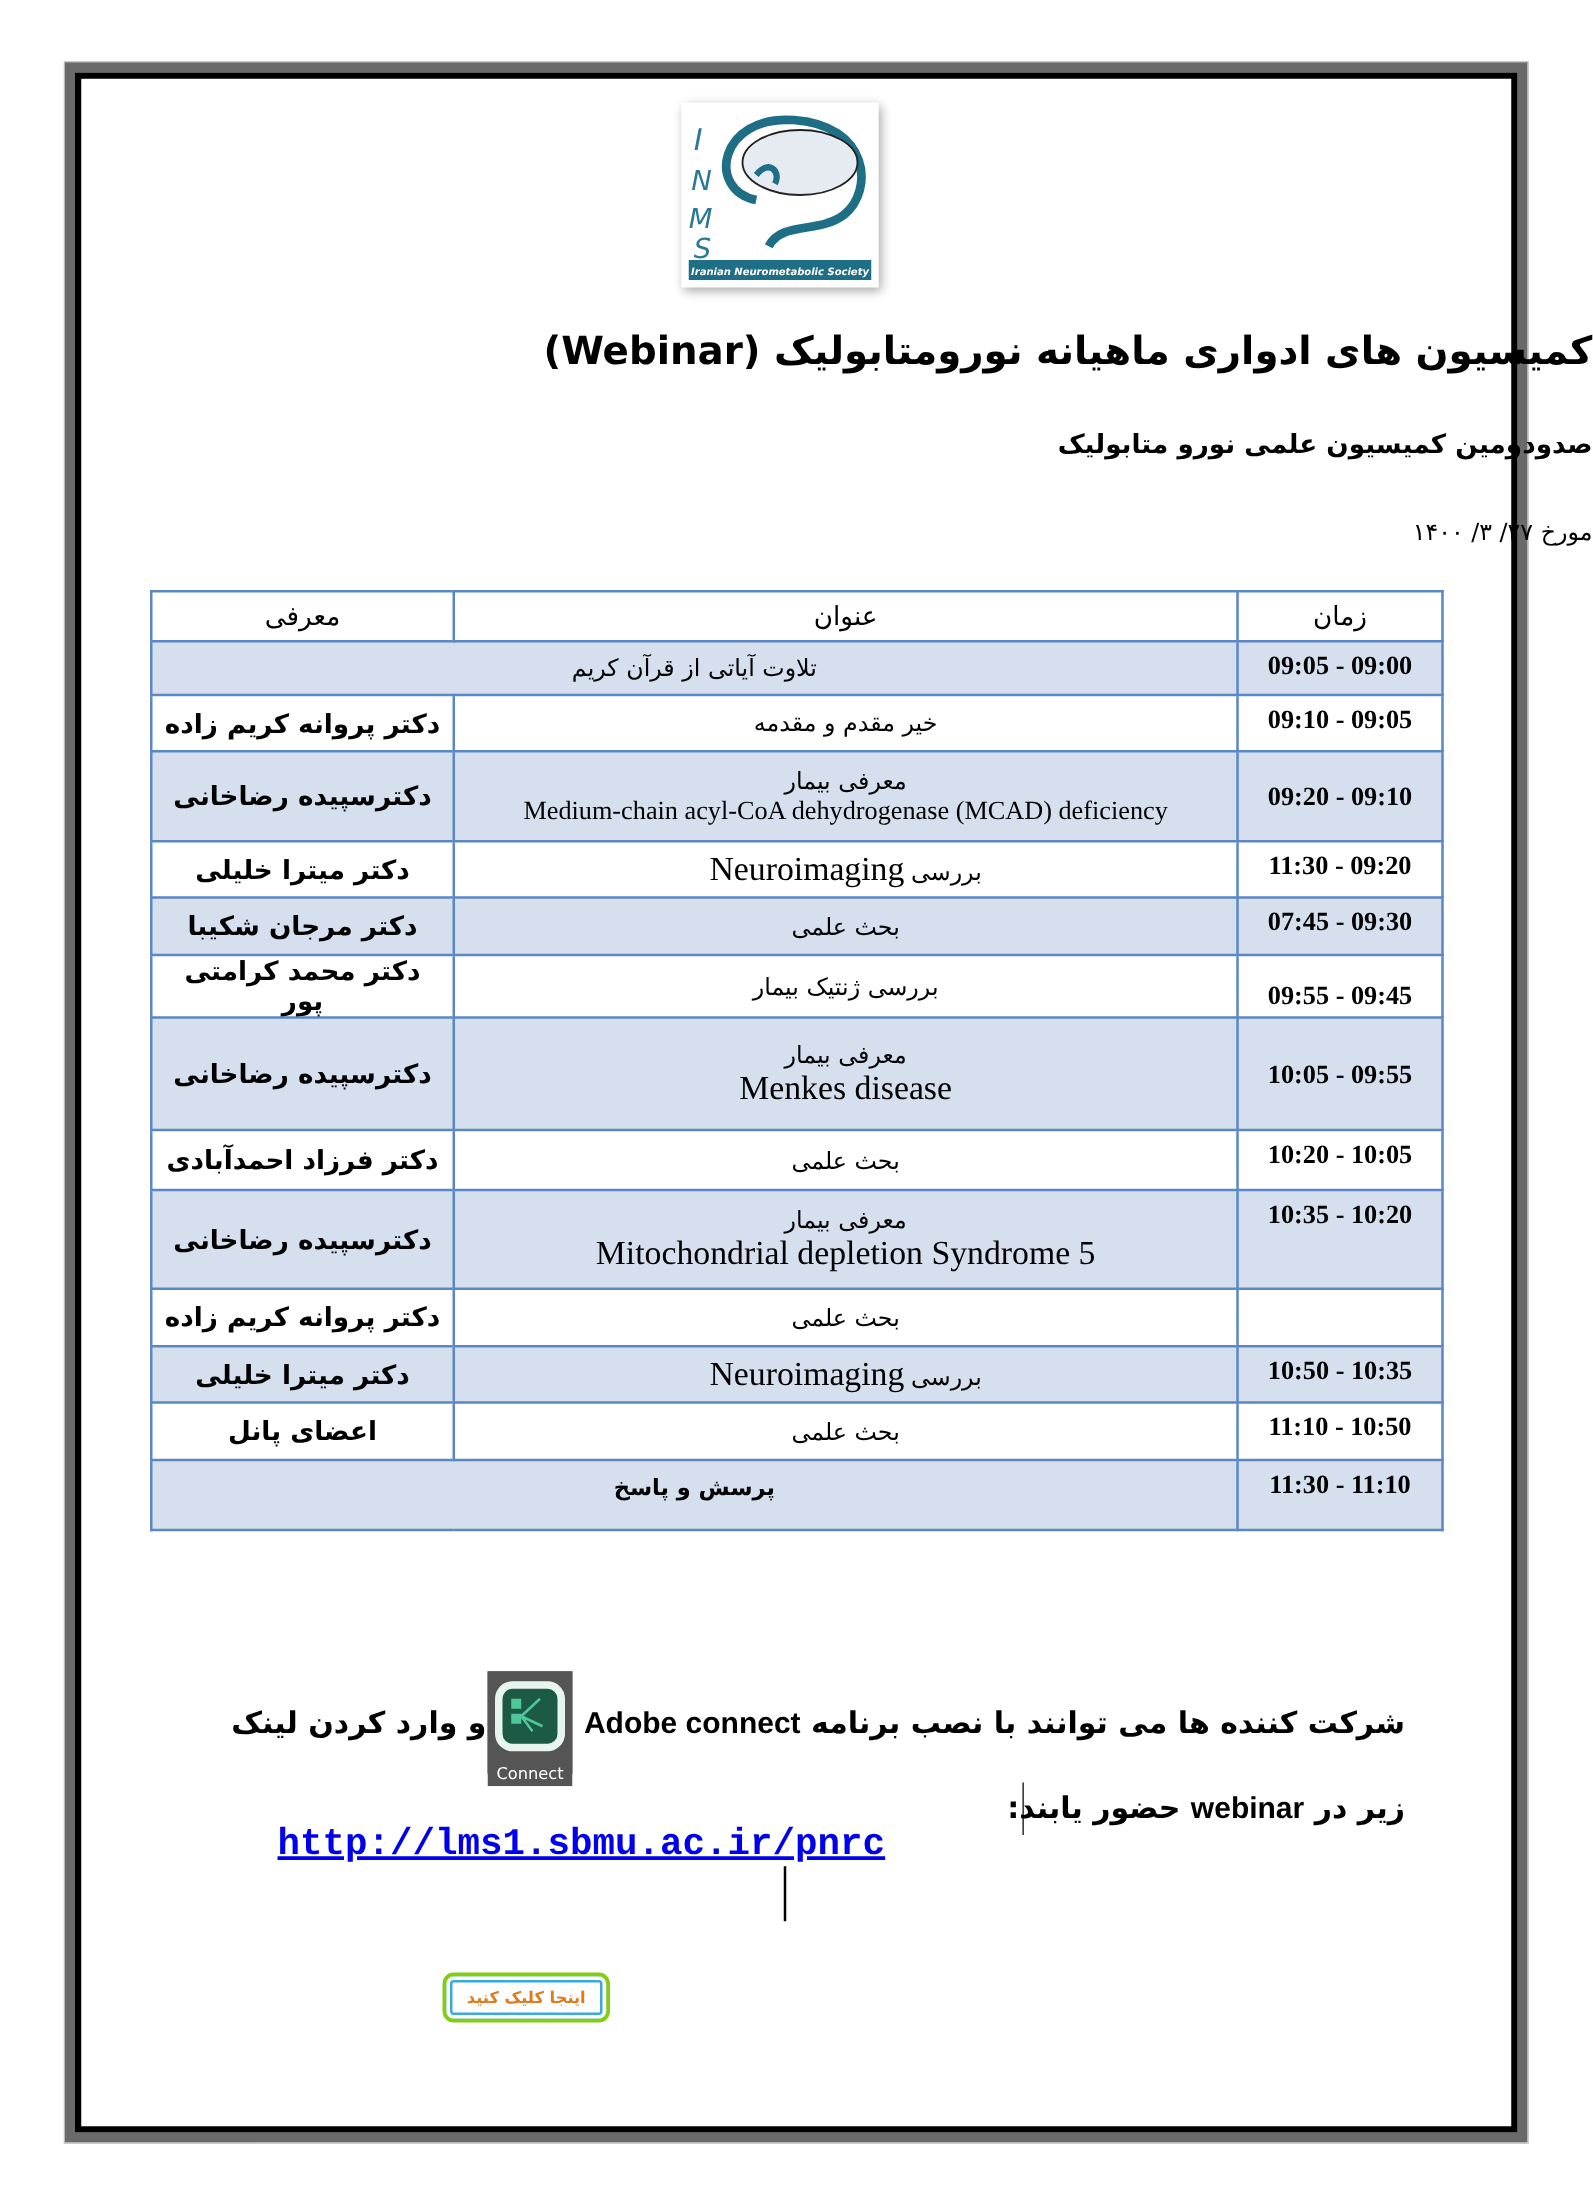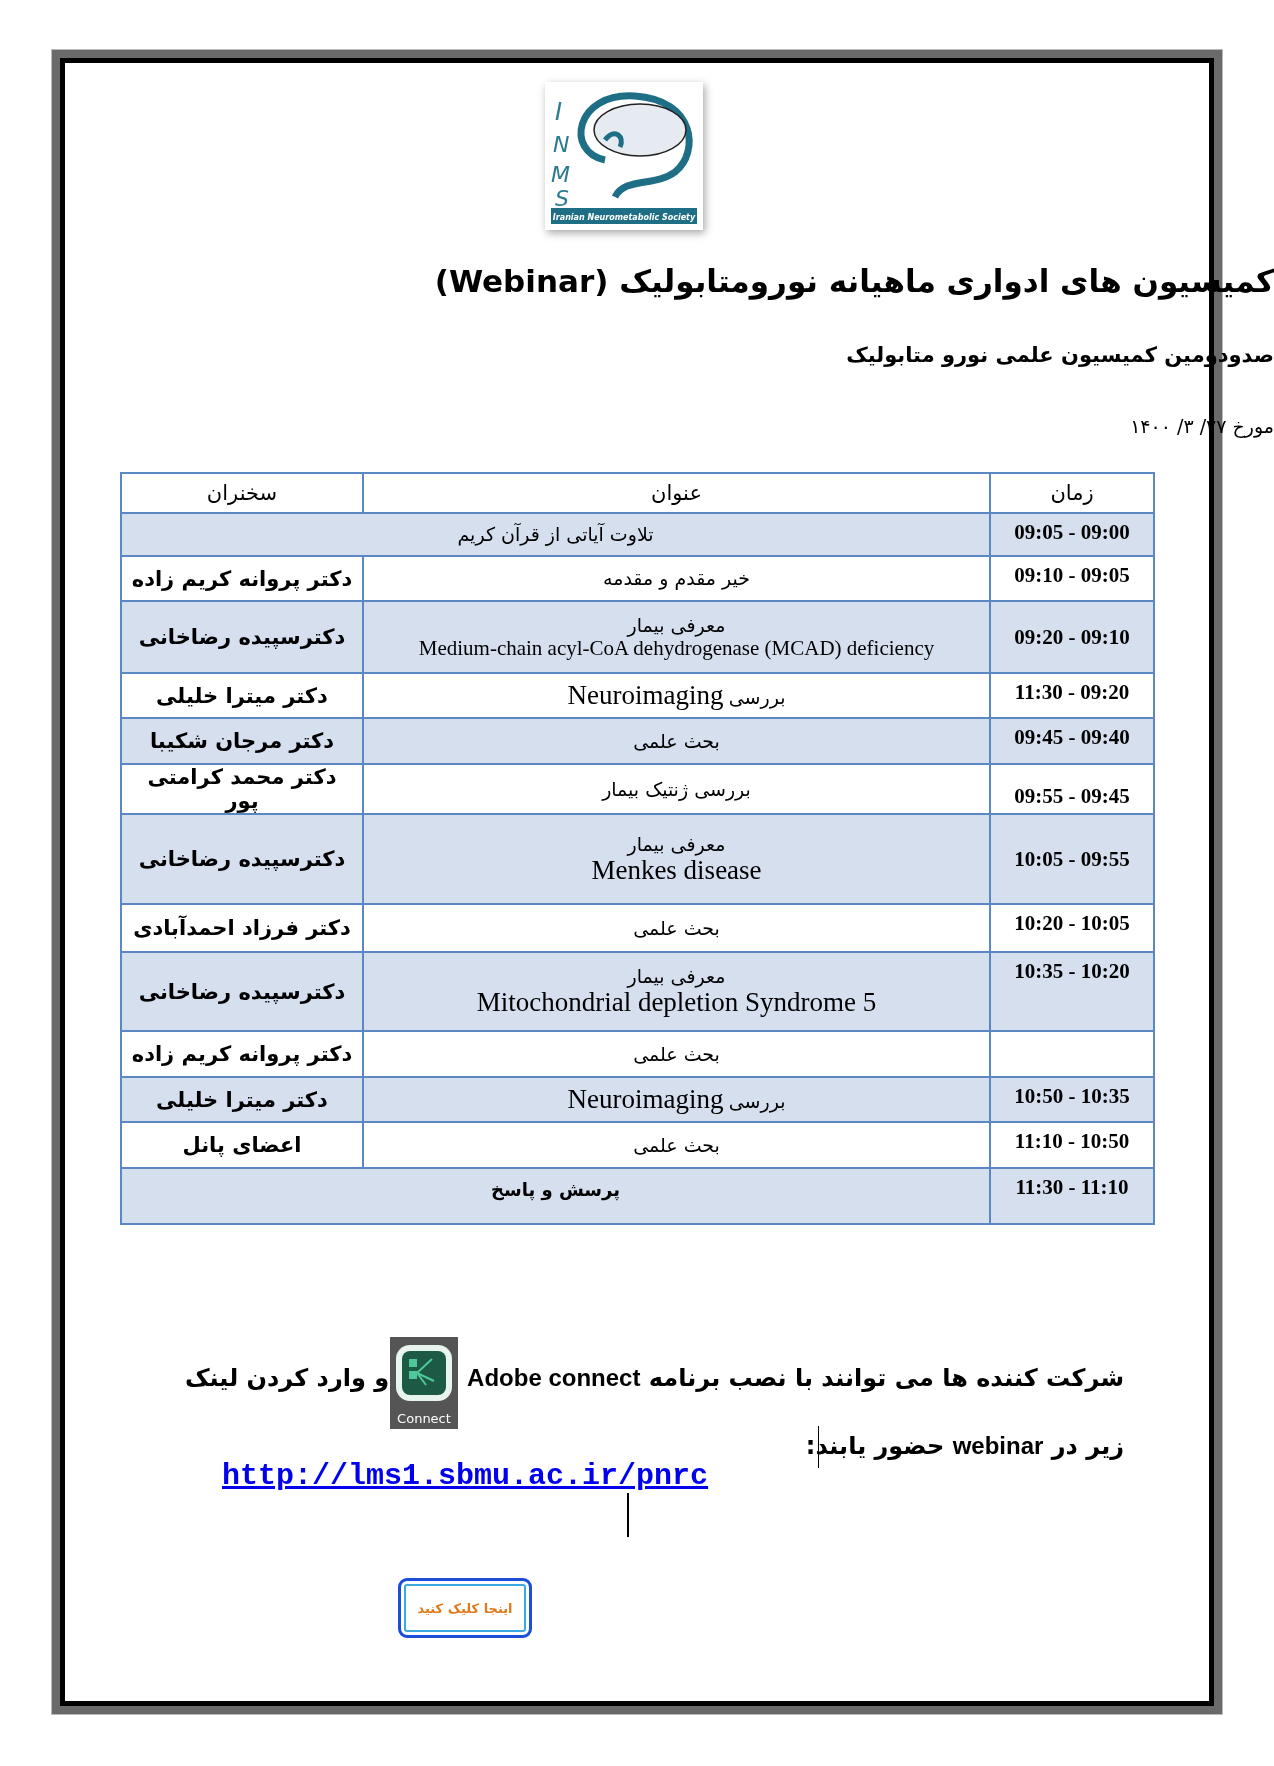--- a/index.html
+++ b/index.html
@@ -24,21 +24,21 @@
   .en-small{font-family:"Liberation Serif",serif;font-size:21px;}
   .fa{font-family:"DejaVu Sans",sans-serif;font-size:19px;}
   .note{position:absolute;direction:rtl;font-weight:bold;font-size:24px;font-family:"DejaVu Sans",sans-serif;white-space:nowrap;text-align:right;}
   .note1{right:150px;top:1364px;}
   .note1b{left:185px;top:1364px;}
   .note2{right:150px;top:1432px;}
   .cursor{position:absolute;width:1px;background:#000;}
   .en-bold{font-family:"Liberation Sans",sans-serif;font-weight:bold;}
   .connect-icon{position:absolute;left:390px;top:1337px;width:68px;height:82px;background:#555;}
   .link{position:absolute;left:222px;top:1459px;font-family:Liberation Mono, monospace;font-weight:bold;font-size:30px;color:#0000ee;text-decoration:underline;}
-  .click-btn{position:absolute;left:354px;top:1578px;width:134px;height:60px;border:3px solid #1d4ed8;border-radius:9px;box-sizing:border-box;display:flex;align-items:center;justify-content:center;box-shadow:inset 0 0 0 3px #fff, inset 0 0 0 5px #3aa9e0;margin-left:44px;}
+  .click-btn{position:absolute;left:354px;top:1578px;width:134px;height:40px;border:3px solid #84cc16;border-radius:9px;box-sizing:border-box;display:flex;align-items:center;justify-content:center;box-shadow:inset 0 0 0 3px #fff, inset 0 0 0 5px #3aa9e0;}
   .click-btn span{color:#e07a1c;font-weight:bold;font-size:13px;direction:rtl;font-family:"DejaVu Sans",sans-serif;}
 </style>
 </head>
 <body>
 
 <div class="frame-outer"></div>
 <div class="frame-inner"></div>
 
 <div class="logo">
   <svg width="158" height="148" viewBox="0 0 158 148">
@@ -57,21 +57,21 @@
 
 <div class="title t1">کمیسیون های ادواری ماهیانه نورومتابولیک (Webinar)</div>
 <div class="title t2">صدودومین کمیسیون علمی نورو متابولیک</div>
 <div class="title t3">مورخ ۲۷/ ۳/ ۱۴۰۰</div>
 
 <table class="sched">
   <tbody>
       <tr style="height:40px">
     <td class="time hdr">زمان</td>
     <td class="topic hdr">عنوان</td>
-    <td class="speaker hdr">سخنران</td>
+    <td class="speaker hdr">معرفی</td>
   </tr>
   <tr class="shade" style="height:43px">
     <td class="time top">09:00 - 09:05</td>
     <td colspan="2" class="topic"><span class="fa">تلاوت آیاتی از قرآن کریم</span></td>
   </tr>
   <tr style="height:45px">
     <td class="time top">09:05 - 09:10</td>
     <td class="topic"><span class="fa">خیر مقدم و مقدمه</span></td>
     <td class="speaker">دکتر پروانه کریم زاده</td>
   </tr>
@@ -82,21 +82,21 @@
           <div class="en-small">Medium-chain acyl-CoA dehydrogenase (MCAD) deficiency</div>
         </td>
     <td class="speaker">دکترسپیده رضاخانی</td>
   </tr>
   <tr style="height:45px">
     <td class="time top">09:20 - 11:30</td>
     <td class="topic"><span class="fa">بررسی</span> <span class="en">Neuroimaging</span></td>
     <td class="speaker">دکتر میترا خلیلی</td>
   </tr>
   <tr class="shade" style="height:46px">
-    <td class="time top">09:40 - 09:45</td>
+    <td class="time top">09:30 - 07:45</td>
     <td class="topic"><span class="fa">بحث علمی</span></td>
     <td class="speaker">دکتر مرجان شکیبا</td>
   </tr>
   <tr style="height:47px">
     <td class="time" style="vertical-align:bottom;padding-bottom:4px">09:45 - 09:55</td>
     <td class="topic"><span class="fa">بررسی ژنتیک بیمار</span></td>
     <td class="speaker">دکتر محمد کرامتی پور</td>
   </tr>
   <tr class="shade" style="height:90px">
     <td class="time">09:55 - 10:05</td>

